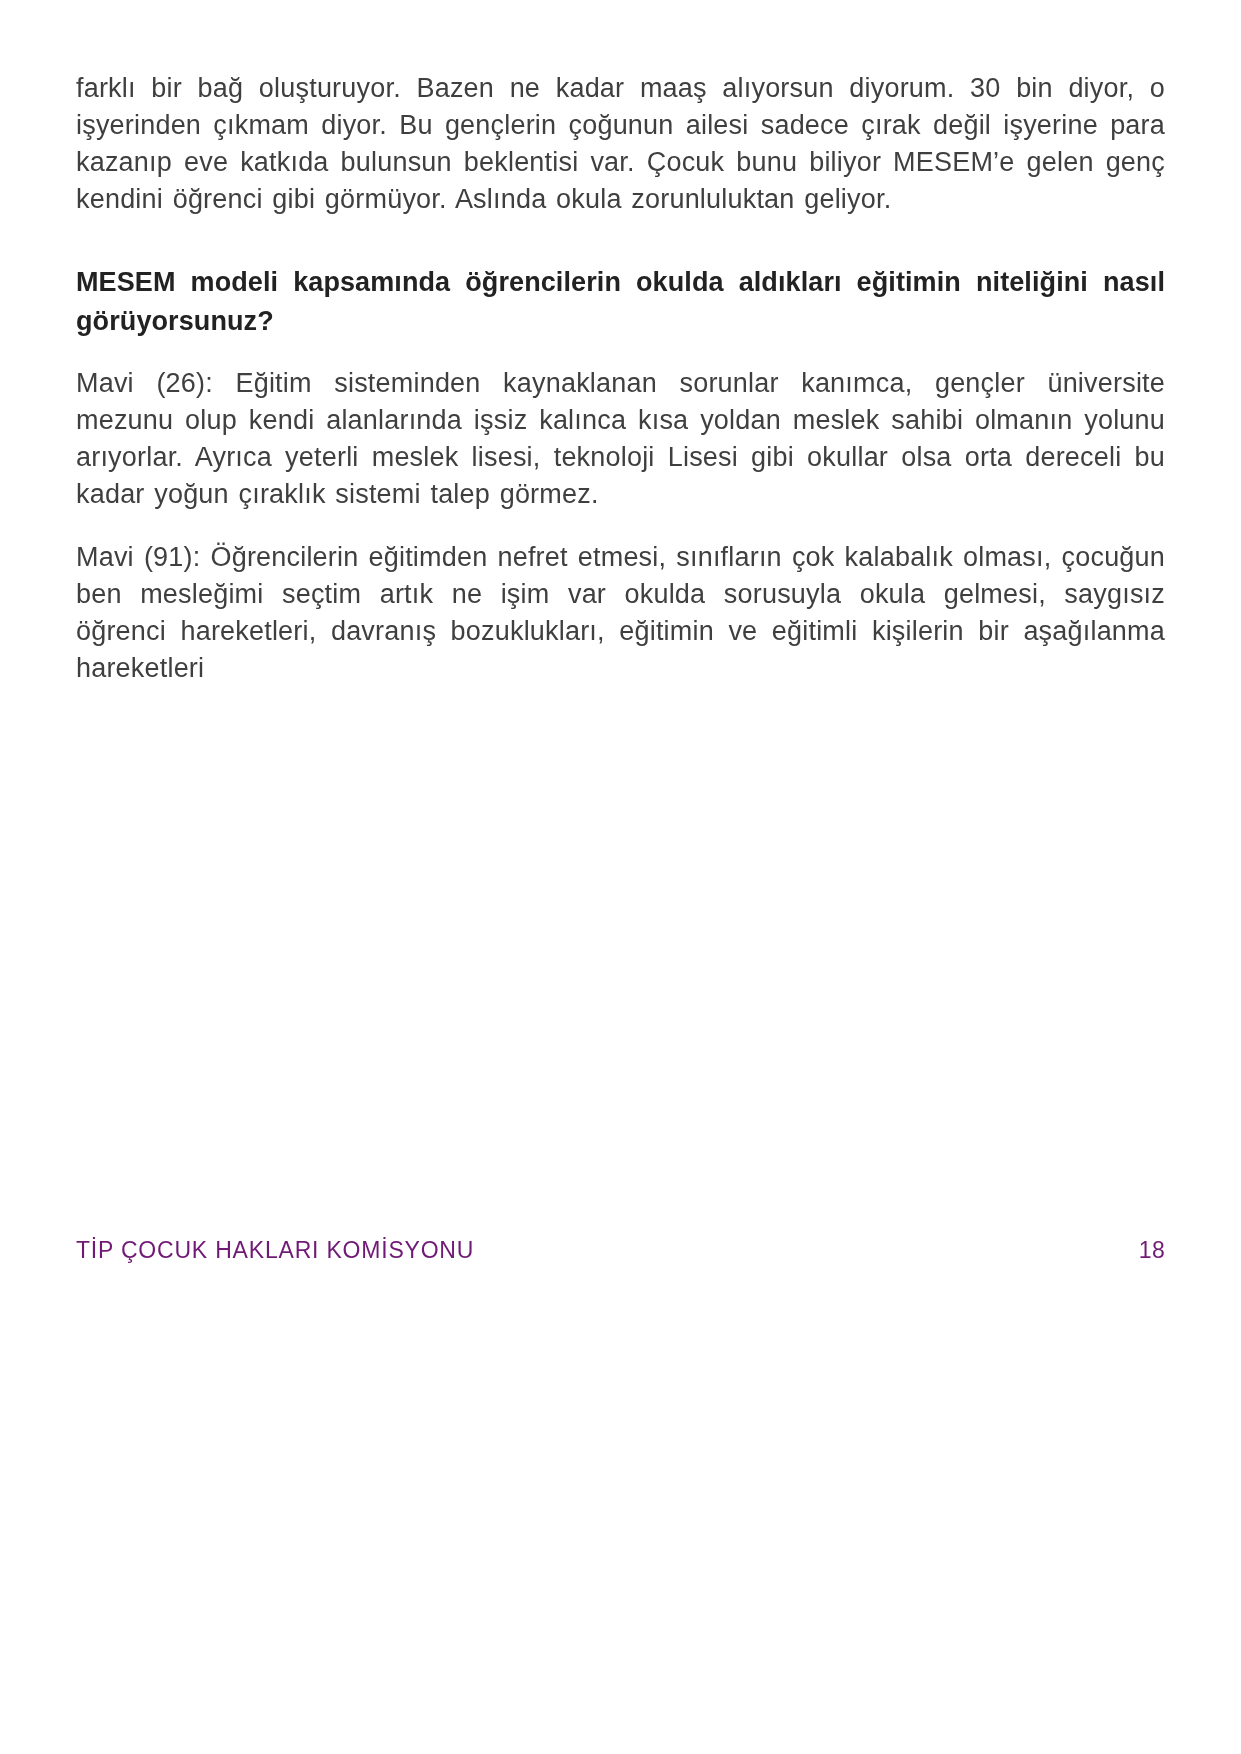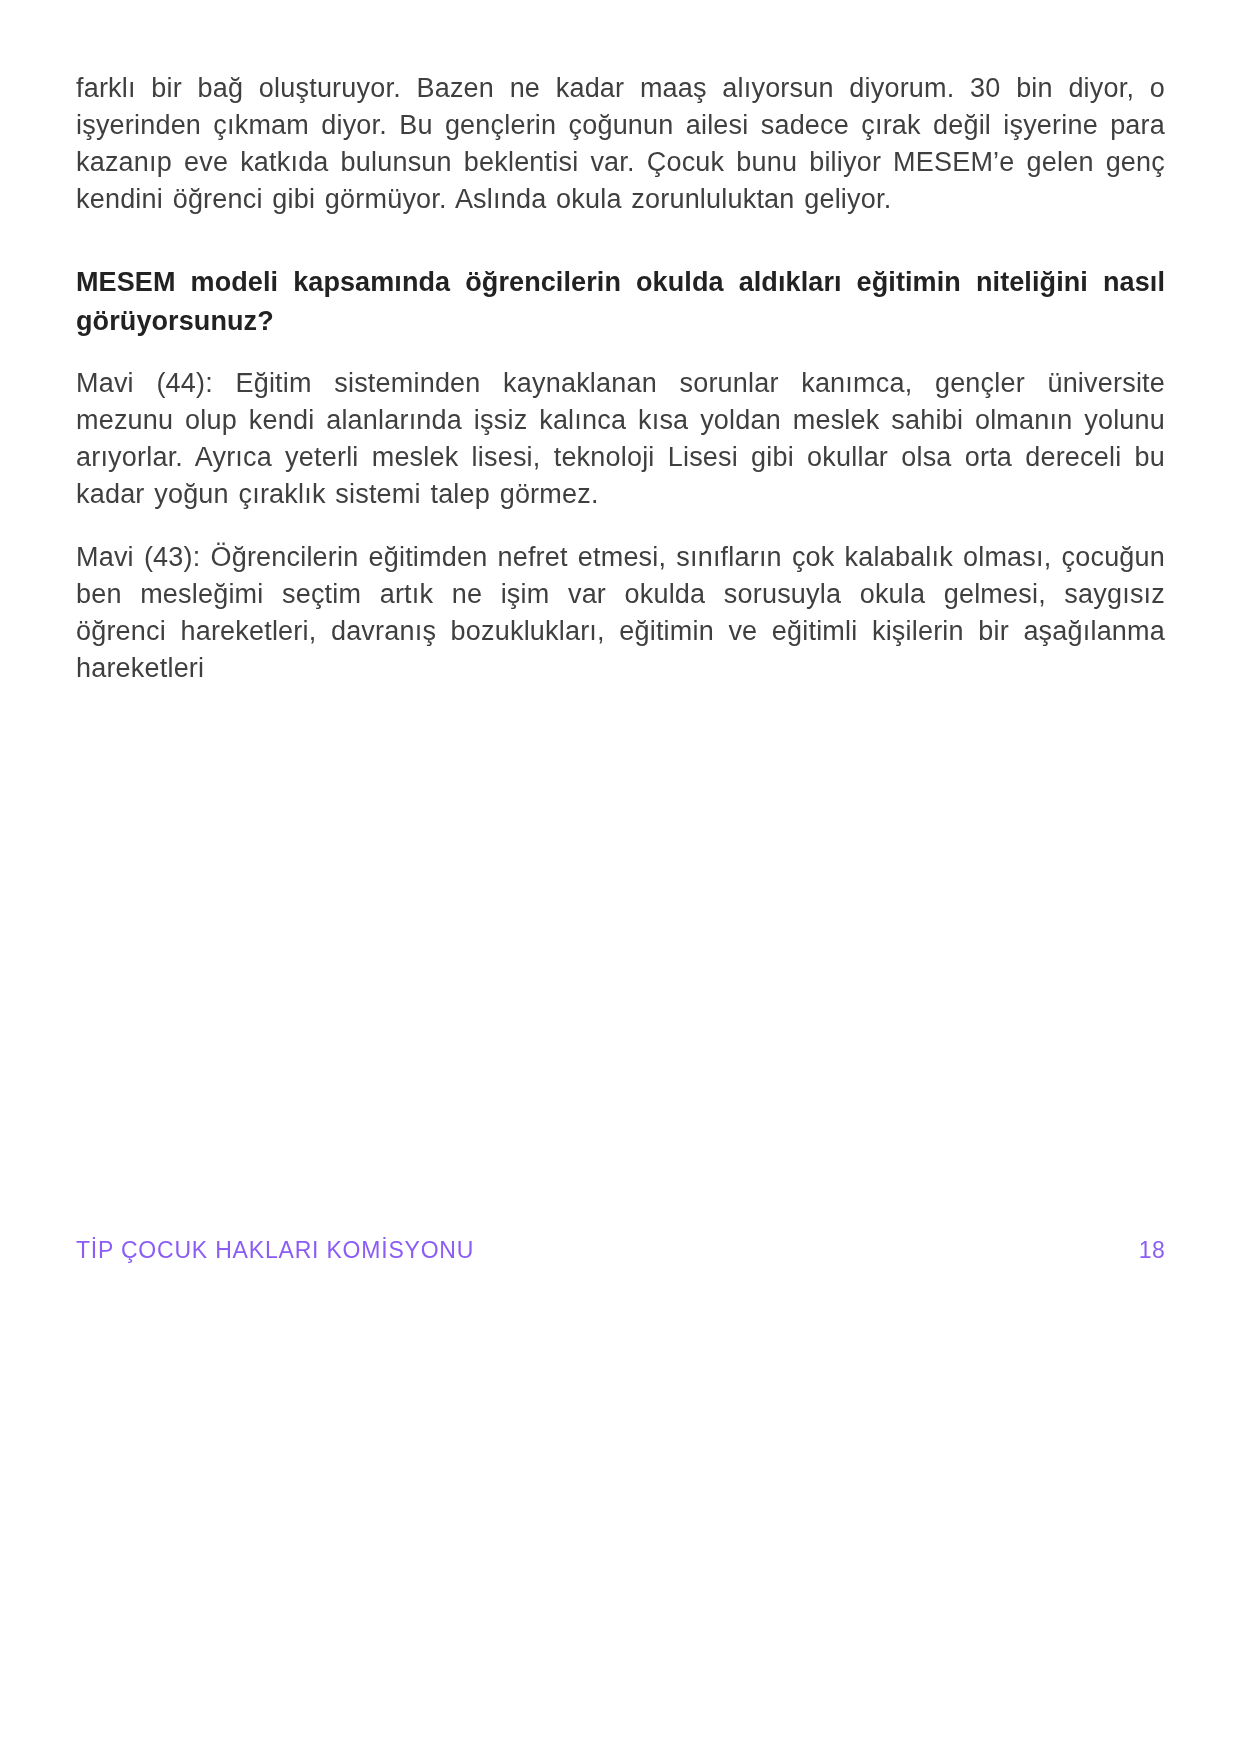--- a/index.html
+++ b/index.html
@@ -41,40 +41,40 @@
   }
   .footer {
     position: absolute;
     left: 76px;
     right: 76px;
     bottom: 34px;
     display: flex;
     justify-content: space-between;
     align-items: flex-end;
     font-size: 23px;
-    color: #8b5cf6;
+    color: #701a75;
     font-weight: 400;
   }
   .footer .org { letter-spacing: 0.8px; }
   .footer .pagenum { letter-spacing: 0.3px; }
 </style>
 </head>
 <body>
 
 <div class="page">
   <div class="content">
     <p class="para">farklı bir bağ oluşturuyor. Bazen ne kadar maaş alıyorsun diyorum. 30 bin diyor, o işyerinden çıkmam diyor. Bu gençlerin çoğunun ailesi sadece çırak değil işyerine para kazanıp eve katkıda bulunsun beklentisi var. Çocuk bunu biliyor MESEM’e gelen genç kendini öğrenci gibi görmüyor. Aslında okula zorunluluktan geliyor.</p>
 
     <p class="question">MESEM modeli kapsamında öğrencilerin okulda aldıkları eğitimin niteliğini nasıl görüyorsunuz?</p>
 
 
 
-    <p class="para">Mavi (44): Eğitim sisteminden kaynaklanan sorunlar kanımca, gençler üniversite mezunu olup kendi alanlarında işsiz kalınca kısa yoldan meslek sahibi olmanın yolunu arıyorlar. Ayrıca yeterli meslek lisesi, teknoloji Lisesi gibi okullar olsa orta dereceli bu kadar yoğun çıraklık sistemi talep görmez.</p>
+    <p class="para">Mavi (26): Eğitim sisteminden kaynaklanan sorunlar kanımca, gençler üniversite mezunu olup kendi alanlarında işsiz kalınca kısa yoldan meslek sahibi olmanın yolunu arıyorlar. Ayrıca yeterli meslek lisesi, teknoloji Lisesi gibi okullar olsa orta dereceli bu kadar yoğun çıraklık sistemi talep görmez.</p>
 
 
-    <p class="para">Mavi (43): Öğrencilerin eğitimden nefret etmesi, sınıfların çok kalabalık olması, çocuğun ben mesleğimi seçtim artık ne işim var okulda sorusuyla okula gelmesi, saygısız öğrenci hareketleri, davranış bozuklukları, eğitimin ve eğitimli kişilerin bir aşağılanma hareketleri</p>
+    <p class="para">Mavi (91): Öğrencilerin eğitimden nefret etmesi, sınıfların çok kalabalık olması, çocuğun ben mesleğimi seçtim artık ne işim var okulda sorusuyla okula gelmesi, saygısız öğrenci hareketleri, davranış bozuklukları, eğitimin ve eğitimli kişilerin bir aşağılanma hareketleri</p>
   </div>
 
   <div class="footer">
     <span class="org">TİP ÇOCUK HAKLARI KOMİSYONU</span>
     <span class="pagenum">18</span>
   </div>
 </div>
 
 </body></html>

